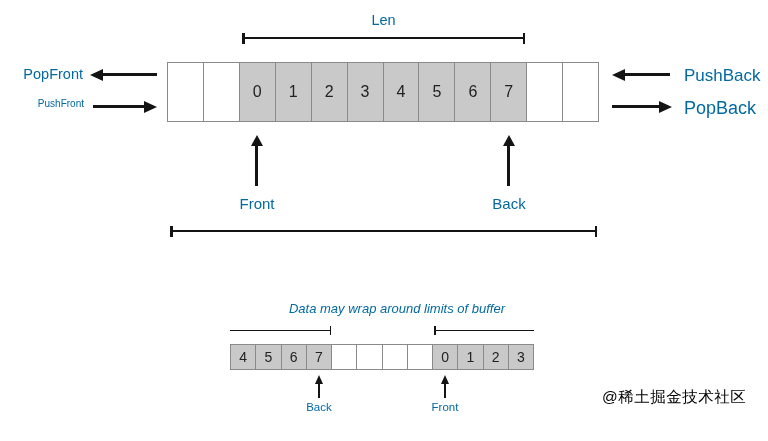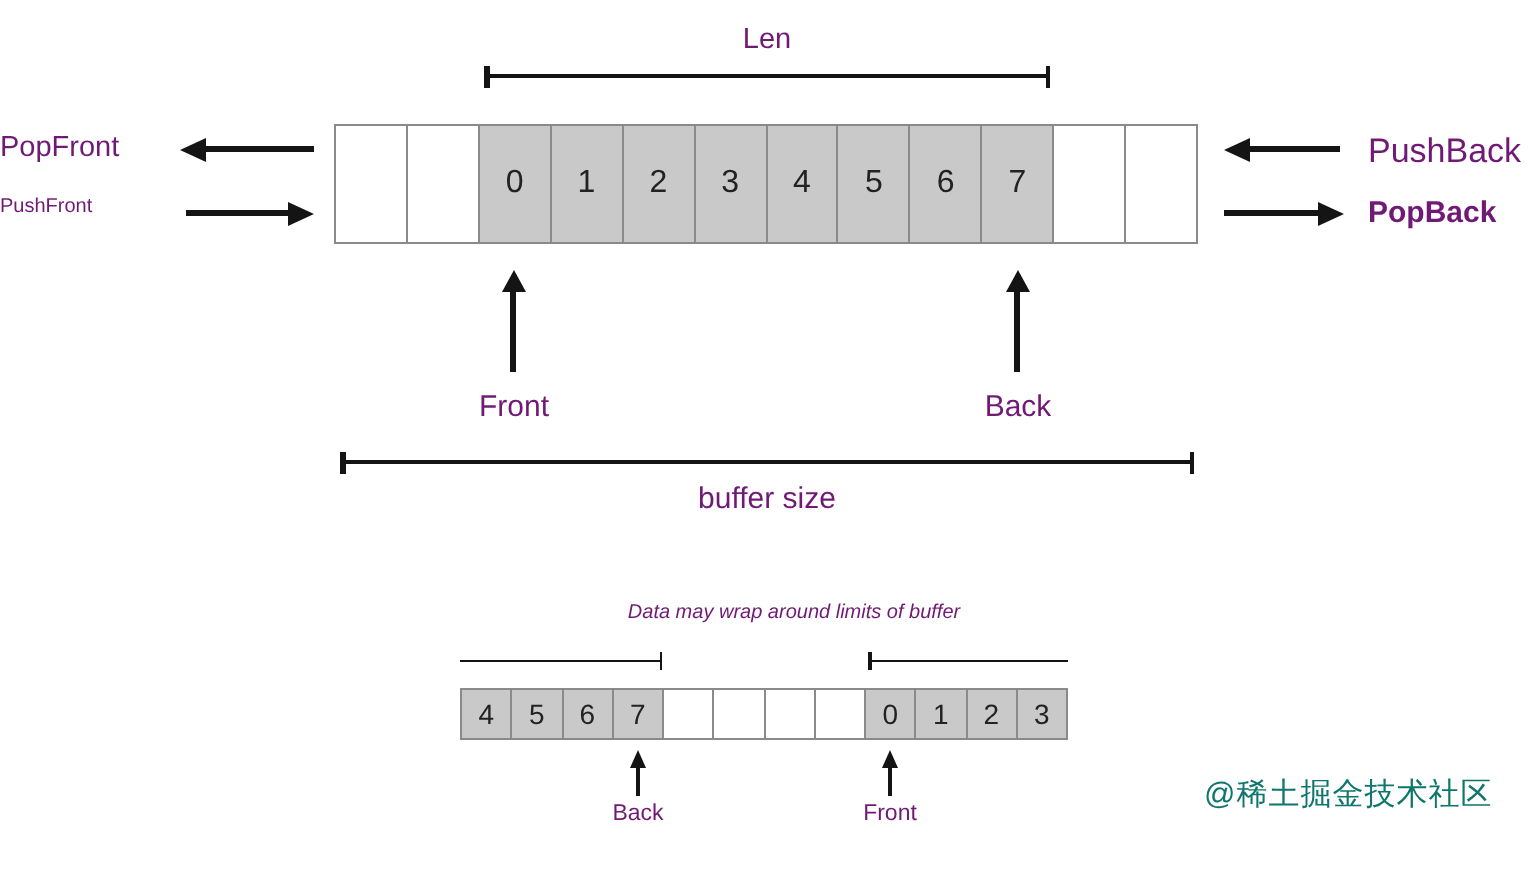--- a/index.html
+++ b/index.html
@@ -4,23 +4,23 @@
 <style>
   html, body { margin: 0; padding: 0; background: #ffffff; }
   .canvas {
     position: relative;
     width: 768px; height: 441px;
     background: #ffffff;
     font-family: "Liberation Sans", "DejaVu Sans", sans-serif;
     color: #141414;
     overflow: hidden;
   }
-  .lbl { position: absolute; white-space: nowrap; color: #701a75; }
+  .lbl { position: absolute; white-space: nowrap; color: #0369a1; }
   .center { text-align: center; }
-  .right { text-align: left; }
+  .right { text-align: right; }
 
   
   .buffer {
     position: absolute;
     display: flex;
     border: 1px solid #8a8a8a;
     background: #ffffff;
     box-sizing: border-box;
   }
   .buffer .cell {
@@ -82,40 +82,40 @@
   .len-bracket       { left: 242px; top: 37px;  width: 283px; }
 
   .popfront-label    { left: 0px;   top: 66px;  width: 83px;  font-size: 14.5px; }
   .pushfront-label   { left: 0px;   top: 98px;  width: 84px;  font-size: 10px; }
   .popfront-arrow    { left: 103px; top: 73px;  width: 54px; }
   .pushfront-arrow   { left: 93px;  top: 105px; width: 51px; }
 
   .pushback-arrow    { left: 625px; top: 73px;  width: 45px; }
   .popback-arrow     { left: 612px; top: 105px; width: 47px; }
   .pushback-label    { left: 684px; top: 66px;  font-size: 17px; }
-  .popback-label     { left: 684px; top: 98px;  font-size: 15px; font-weight: bold; }
+  .popback-label     { left: 684px; top: 98px;  font-size: 18px; }
 
   .front-arrow       { left: 255px; top: 146px; height: 40px; }
   .back-arrow        { left: 507px; top: 146px; height: 40px; }
   .front-label       { left: 217px; top: 195px; width: 80px; font-size: 15px; }
   .back-label        { left: 469px; top: 195px; width: 80px; font-size: 15px; }
 
   .buffersize-bracket{ left: 170px; top: 230px; width: 427px; }
   .buffersize-label  { left: 170px; top: 241px; width: 427px; font-size: 15px; }
 
-  .wrap-caption      { left: 237px; top: 301px; width: 320px; font-size: 10px; font-style: italic; }
+  .wrap-caption      { left: 237px; top: 301px; width: 320px; font-size: 13px; font-style: italic; }
   .mini-left-span    { left: 230px; top: 330px; width: 101px; }
   .mini-right-span   { left: 434px; top: 330px; width: 100px; }
 
   .mini-back-arrow   { left: 318px; top: 384px; height: 14px; }
   .mini-front-arrow  { left: 444px; top: 384px; height: 14px; }
   .mini-back-label   { left: 289px; top: 401px; width: 60px; font-size: 11.5px; }
   .mini-front-label  { left: 415px; top: 401px; width: 60px; font-size: 11.5px; }
 
-  .watermark         { left: 602px; top: 387px; font-size: 15.5px; color: #0f766e; letter-spacing: 0.5px; }
+  .watermark         { left: 602px; top: 387px; font-size: 15.5px; color: #000000; letter-spacing: 0.5px; }
 </style>
 </head>
 <body>
 
 <div class="canvas">
 
   <div class="lbl center len-label">Len</div>
   <div class="bracket len-bracket"></div>
 
   <div class="lbl right popfront-label">PopFront</div>
@@ -142,21 +142,20 @@
   <div class="lbl pushback-label">PushBack</div>
   <div class="arrow-h head-right popback-arrow"></div>
   <div class="lbl popback-label">PopBack</div>
 
   <div class="arrow-v front-arrow"></div>
   <div class="lbl center front-label">Front</div>
   <div class="arrow-v back-arrow"></div>
   <div class="lbl center back-label">Back</div>
 
   <div class="bracket buffersize-bracket"></div>
-  <div class="lbl center buffersize-label">buffer size</div>
 
   <div class="lbl center wrap-caption">Data may wrap around limits of buffer</div>
   <div class="bracket thin tick-right-only mini-left-span"></div>
   <div class="bracket thin tick-left-only mini-right-span"></div>
   <div class="buffer mini-buffer">
       <div class="cell filled">4</div>
       <div class="cell filled">5</div>
       <div class="cell filled">6</div>
       <div class="cell filled">7</div>
       <div class="cell empty"></div>

